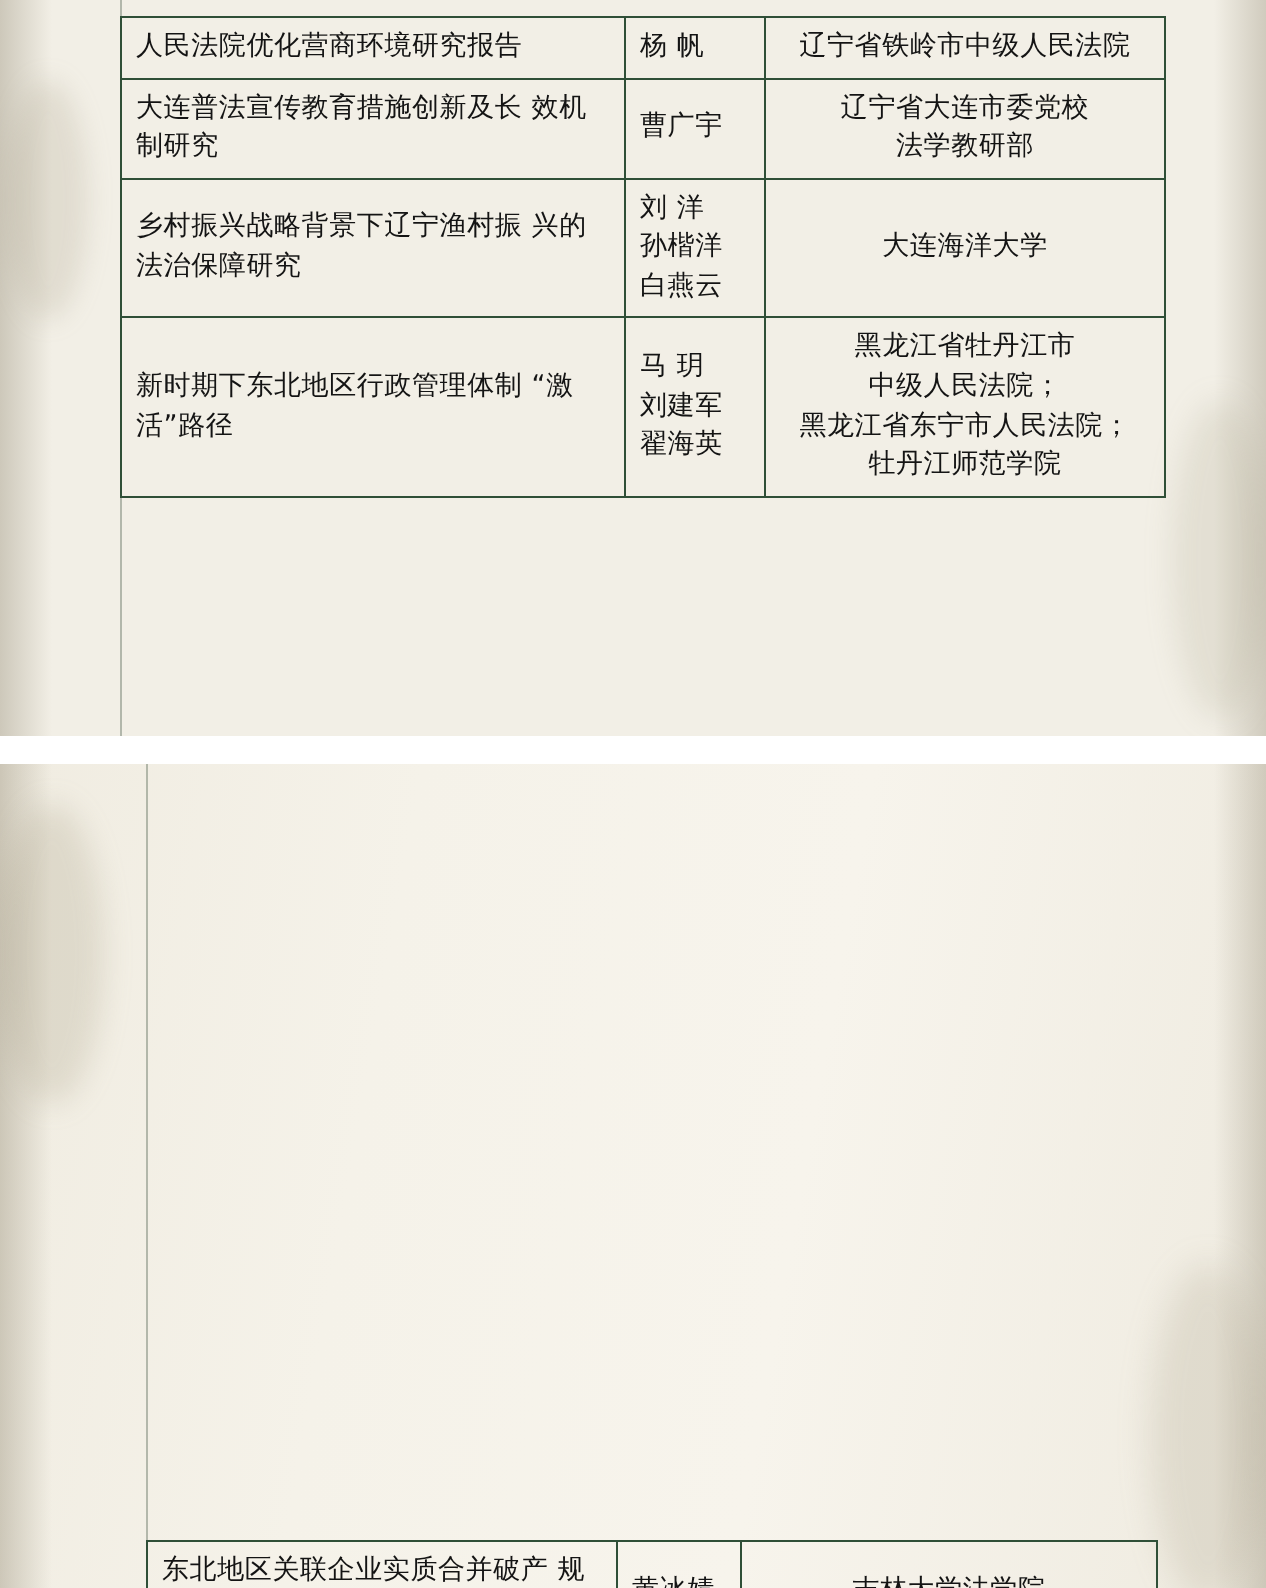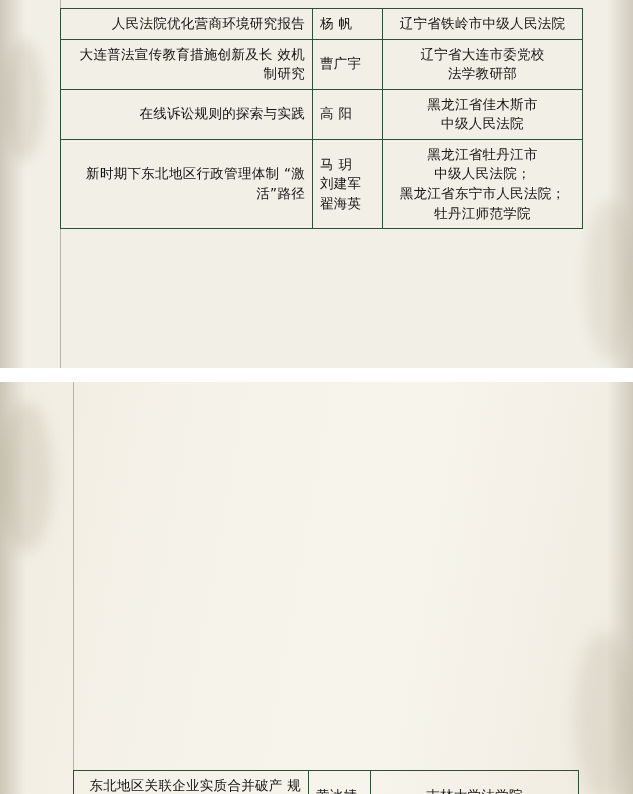--- a/index.html
+++ b/index.html
@@ -64,21 +64,21 @@
   table.doc td {
     border: 1px solid #2f4f37;
     padding: 5px 7px;
     vertical-align: middle;
     color: #141414;
     font-size: 13.5px;
     line-height: 1.45;
     letter-spacing: 0.3px;
   }
   td.c-title {
-    text-align: right;
+    text-align: left;
   }
   td.c-author {
     text-align: left;
     white-space: pre-line;
     font-size: 13.5px;
   }
   td.c-org {
     text-align: center;
     white-space: pre-line;
     font-size: 13.5px;
@@ -141,24 +141,26 @@
           <td class="c-org">辽宁省铁岭市中级人民法院</td>
         </tr>
         <tr>
           <td class="c-title">大连普法宣传教育措施创新及长
 效机制研究</td>
           <td class="c-author">曹广宇</td>
           <td class="c-org">辽宁省大连市委党校
 法学教研部</td>
         </tr>
         <tr>
-          <td class="c-title">在线诉讼规则的探索与实践</td>
-          <td class="c-author">高  阳</td>
-          <td class="c-org">黑龙江省佳木斯市
-中级人民法院</td>
+          <td class="c-title">乡村振兴战略背景下辽宁渔村振
+兴的法治保障研究</td>
+          <td class="c-author">刘  洋
+孙楷洋
+白燕云</td>
+          <td class="c-org">大连海洋大学</td>
         </tr>
         <tr>
           <td class="c-title">新时期下东北地区行政管理体制
 “激活”路径</td>
           <td class="c-author">马  玥
 刘建军
 翟海英</td>
           <td class="c-org">黑龙江省牡丹江市
 中级人民法院；
 黑龙江省东宁市人民法院；

